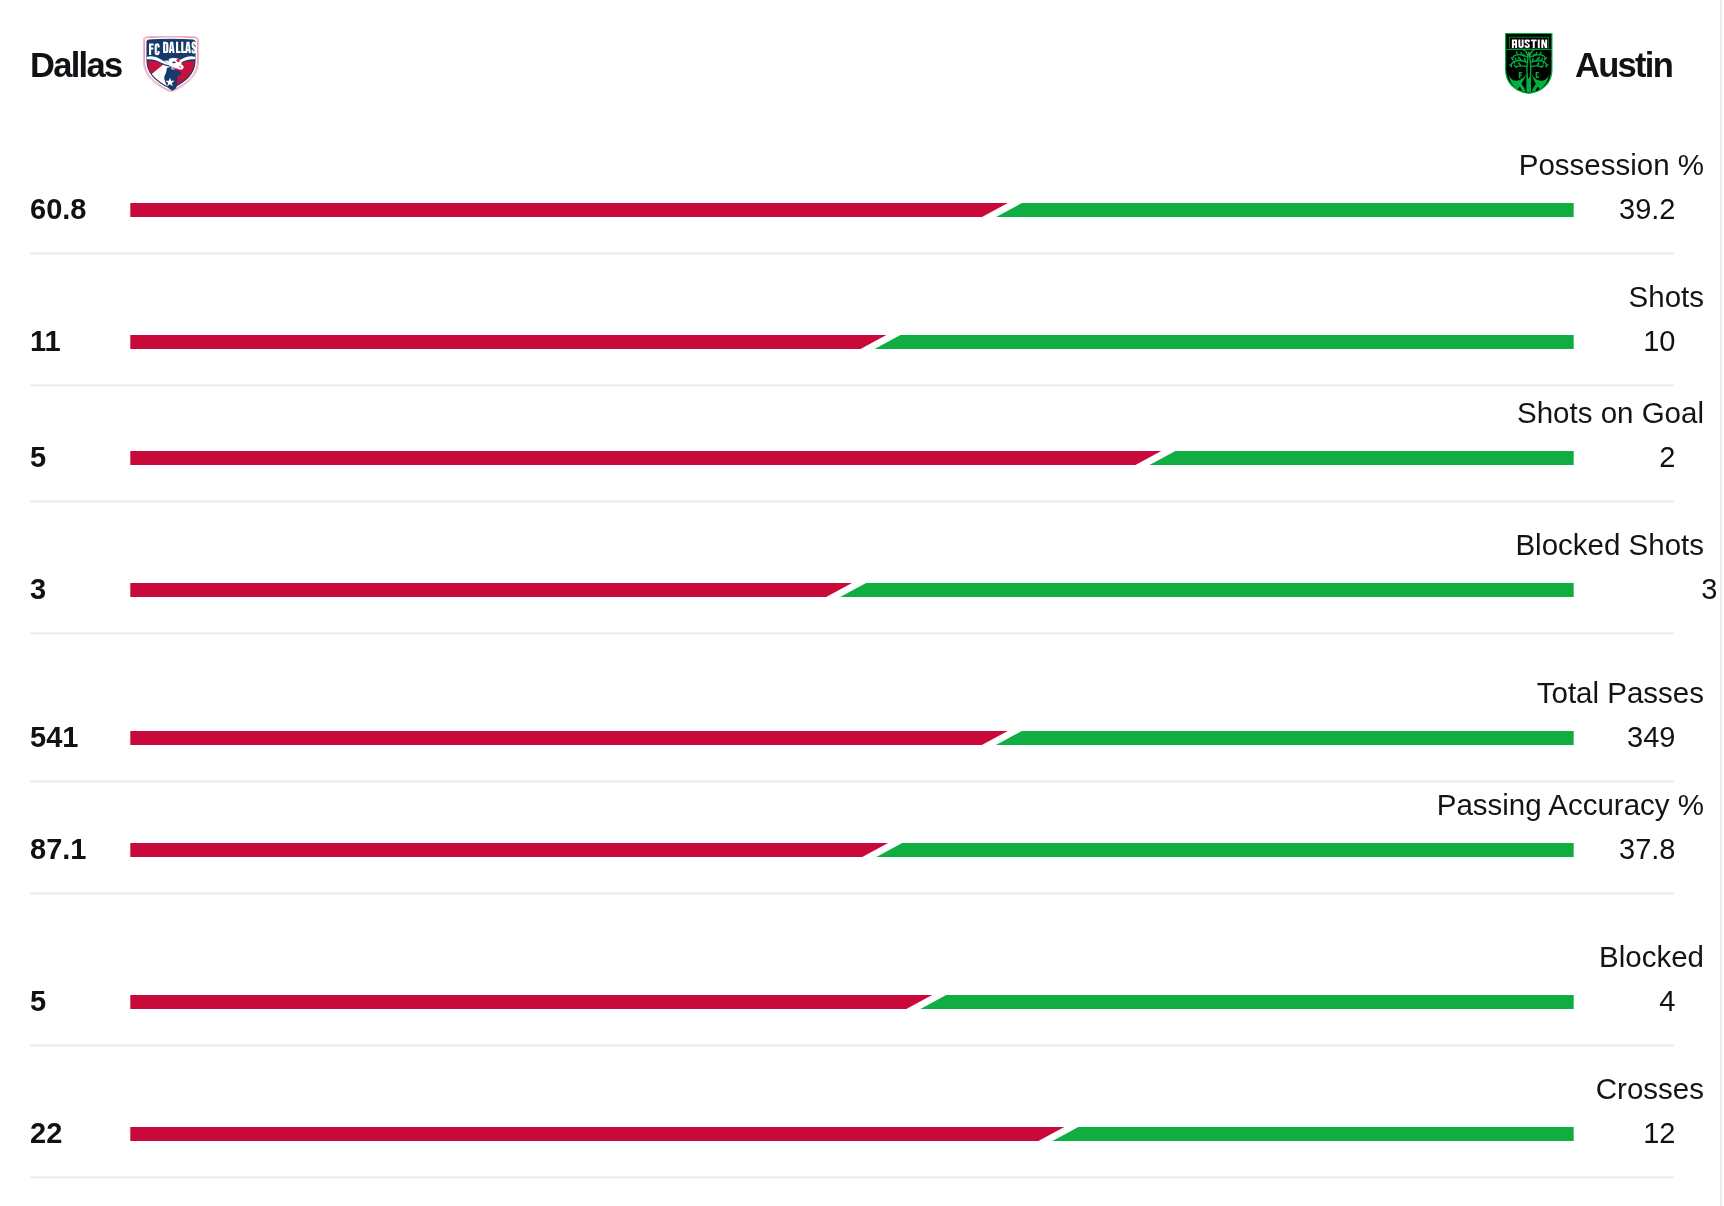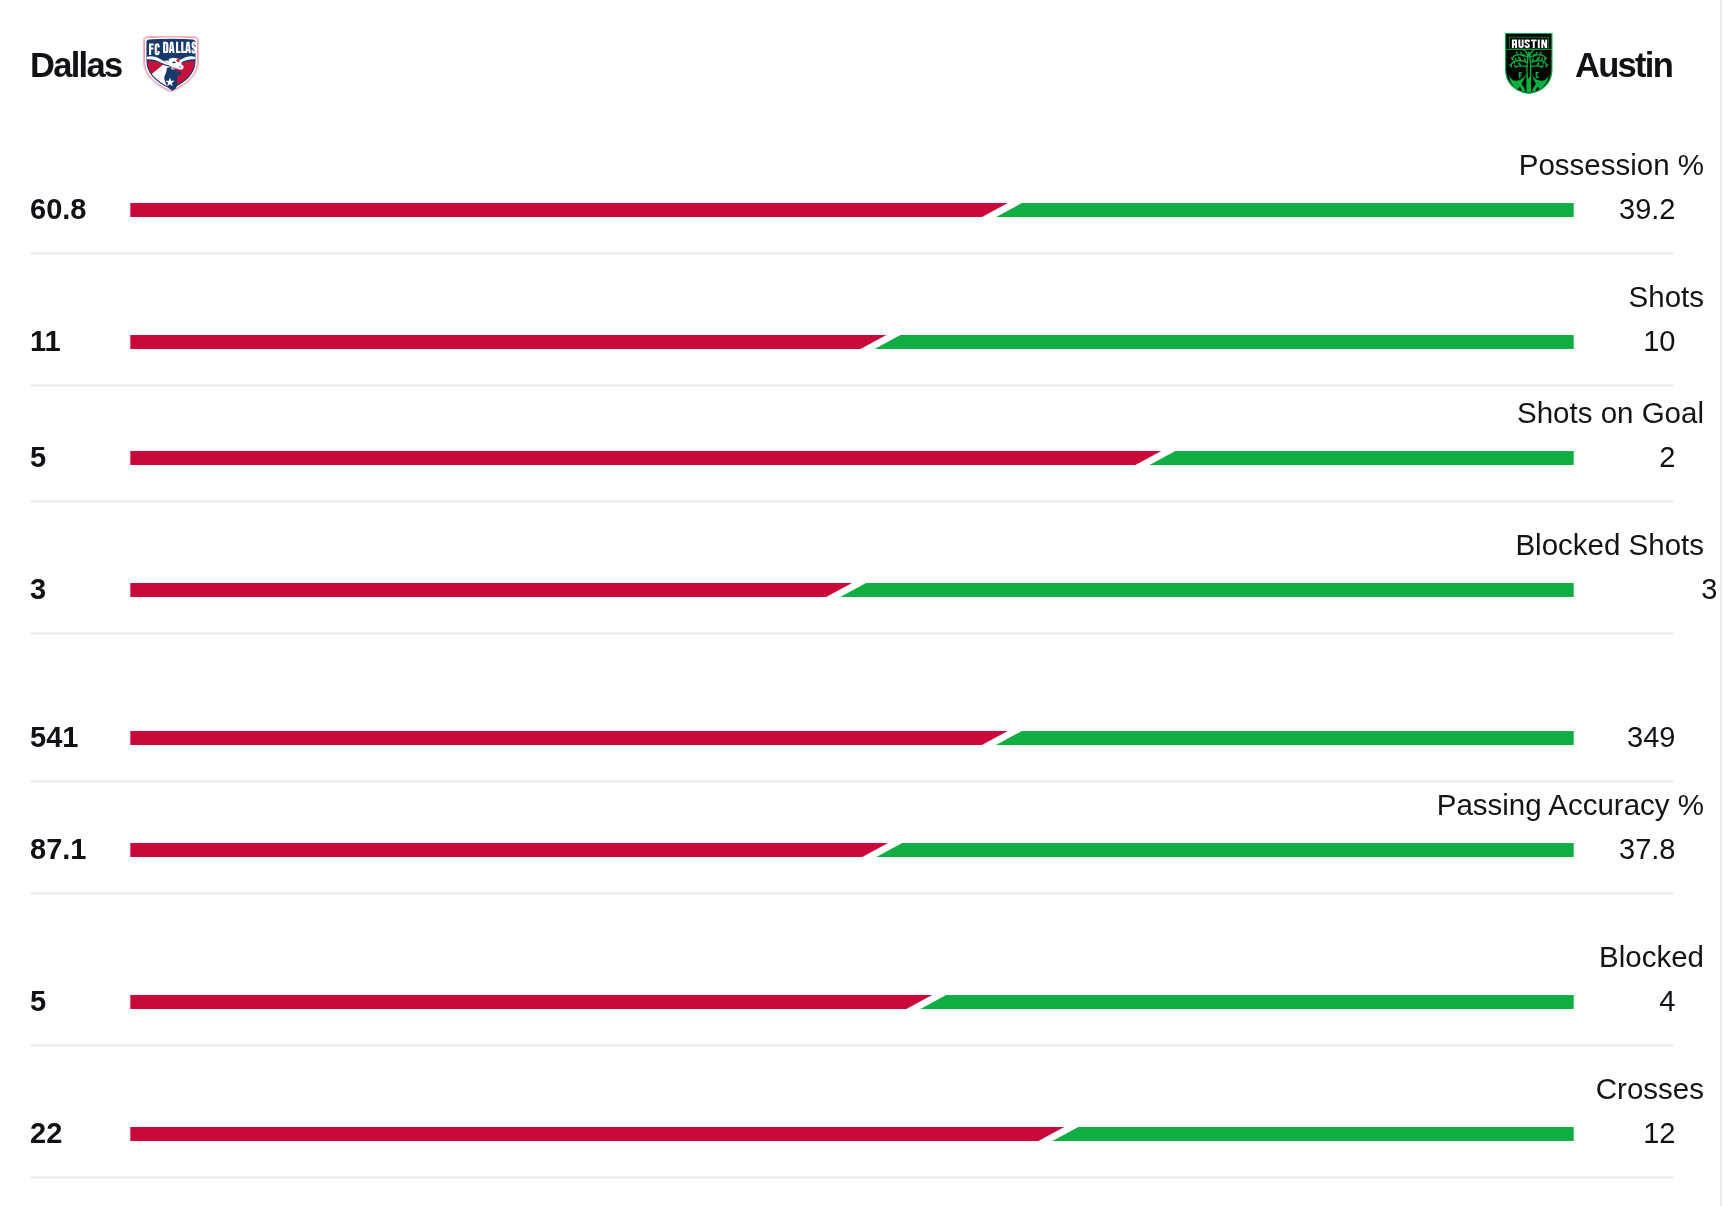--- a/index.html
+++ b/index.html
@@ -256,20 +256,21 @@
         <div class="row-val away">3</div>
         <div class="bars">
           <svg width="1444" height="14.6" viewBox="0 0 1444 14.6">
             <polygon fill="#C8093A" points="0.00,0 722.00,0 695.00,14.6 0.00,14.6"></polygon>
             <polygon fill="#0FAD42" points="736.10,0 1444.00,0 1444.00,14.6 709.10,14.6"></polygon>
           </svg>
         </div>
         <div class="divider"></div>
       </div>
       <div class="row" style="top: 668px;">
+        <div class="row-label">Total Passes</div>
         <div class="row-val home">541</div>
         <div class="row-val away">349</div>
         <div class="bars">
           <svg width="1444" height="14.6" viewBox="0 0 1444 14.6">
             <polygon fill="#C8093A" points="0.00,0 877.76,0 850.76,14.6 0.00,14.6"></polygon>
             <polygon fill="#0FAD42" points="891.86,0 1444.00,0 1444.00,14.6 864.86,14.6"></polygon>
           </svg>
         </div>
         <div class="divider"></div>
       </div>

